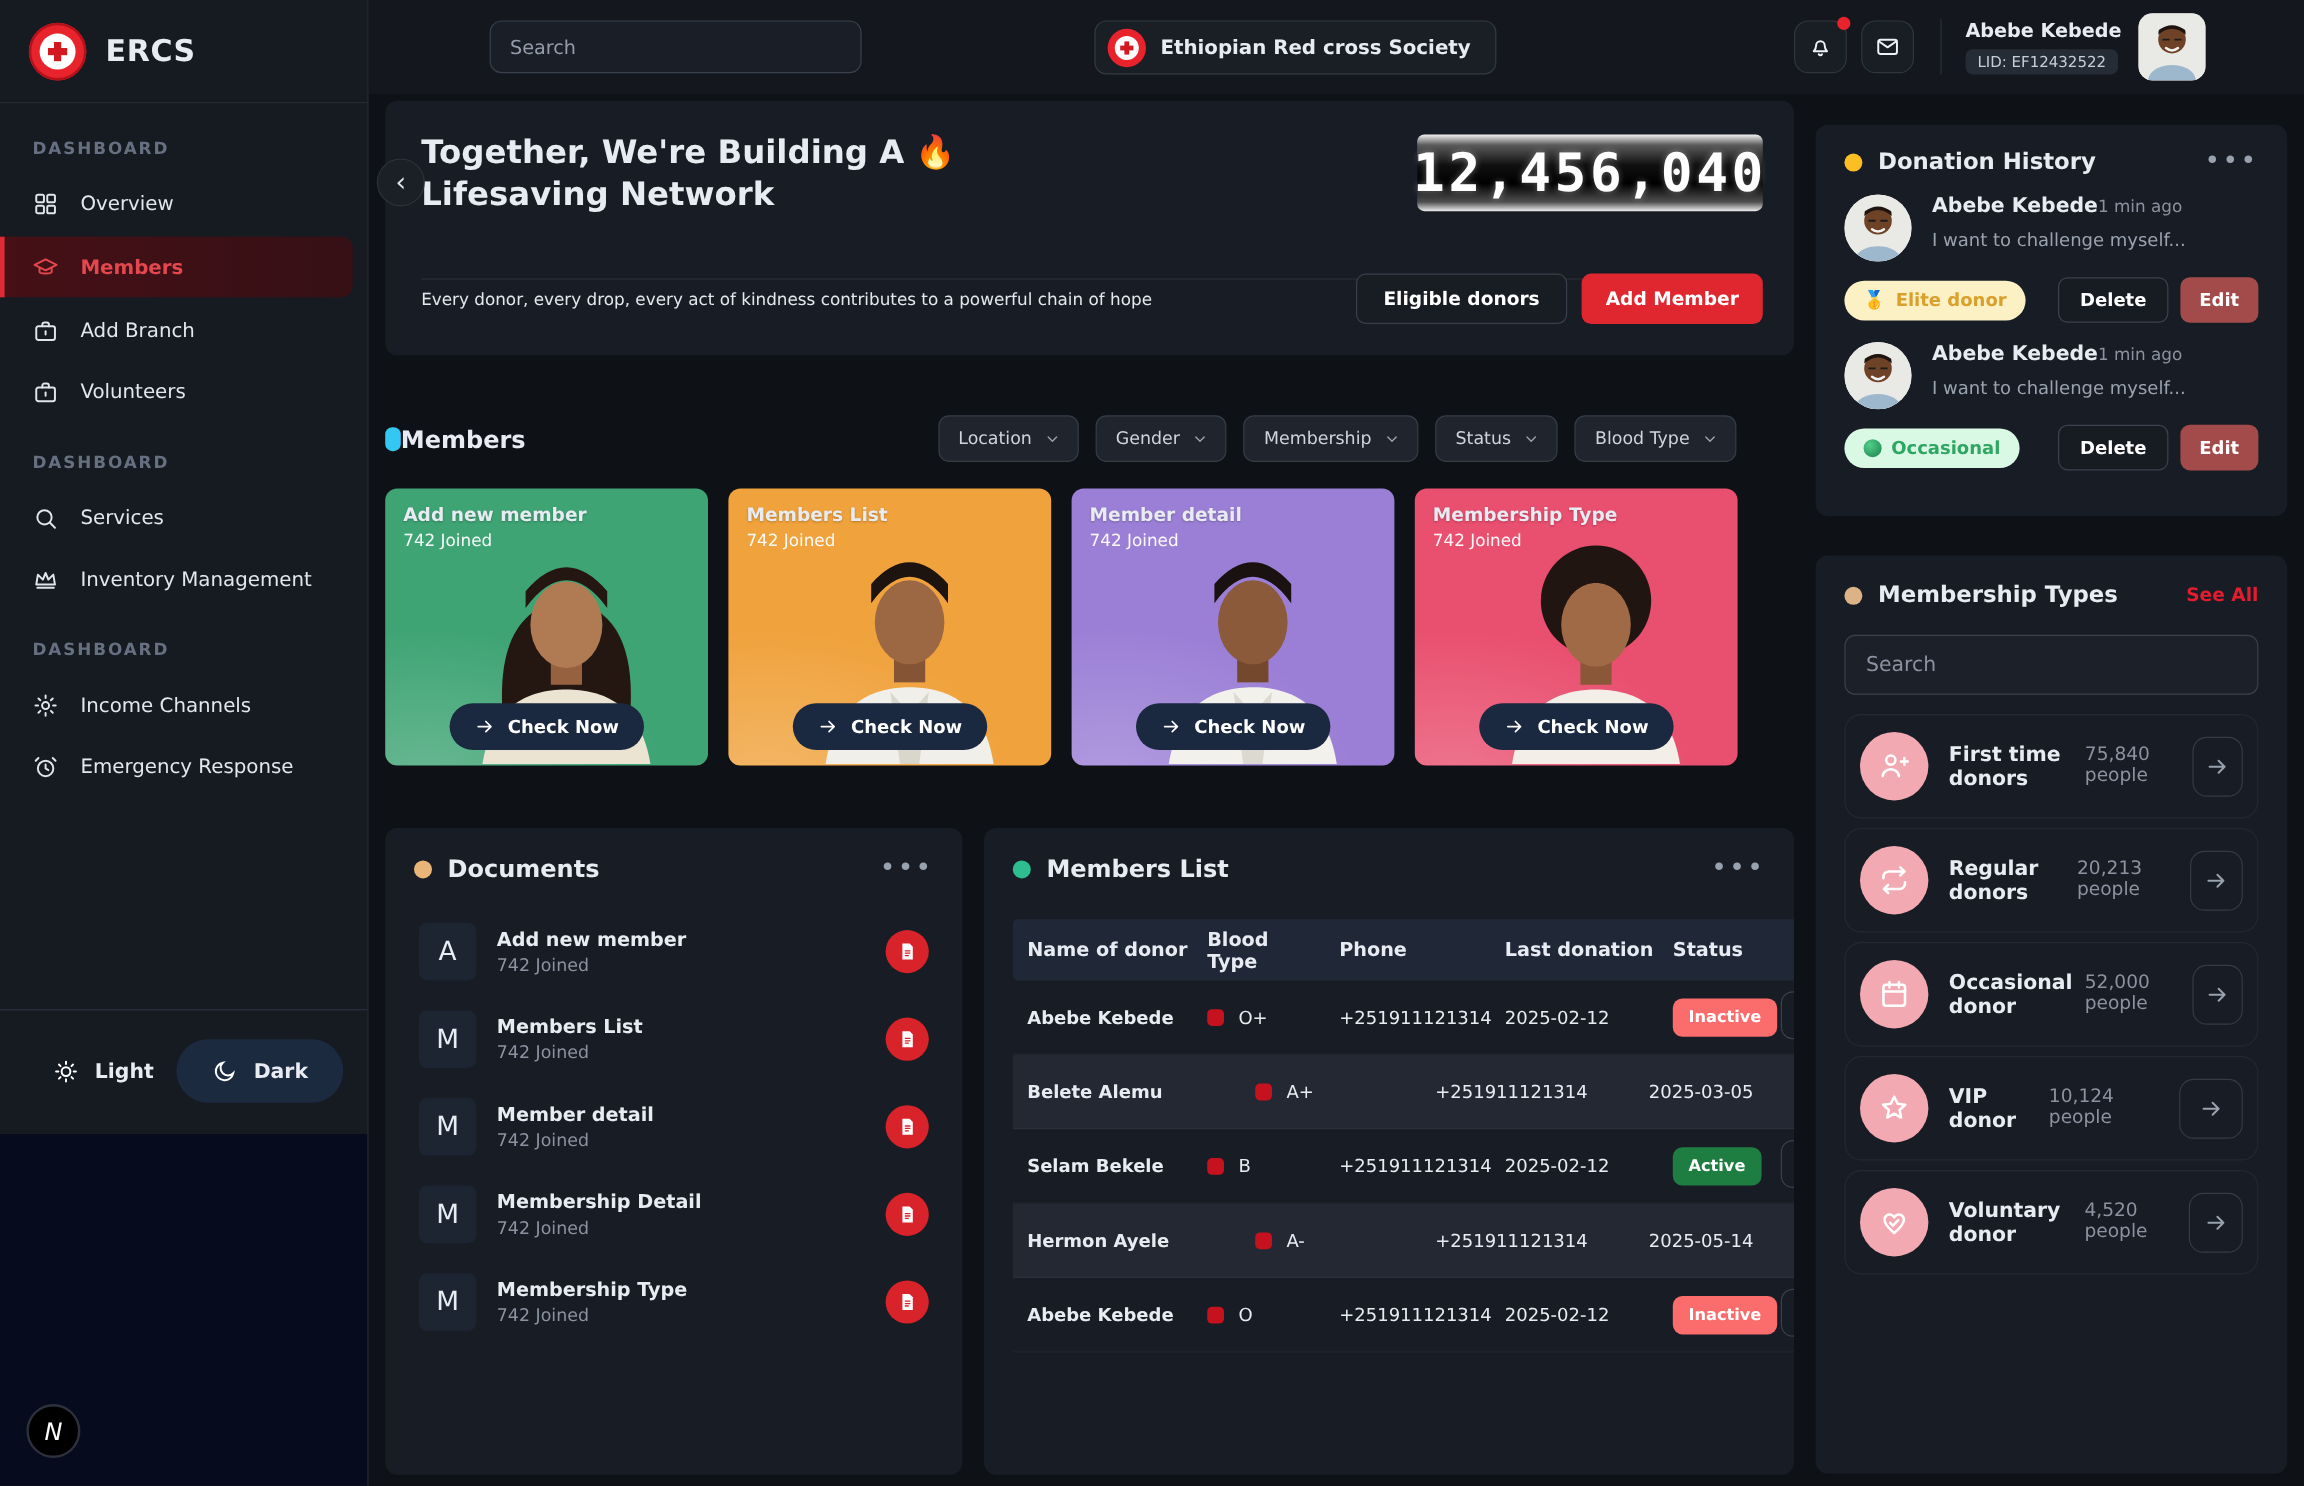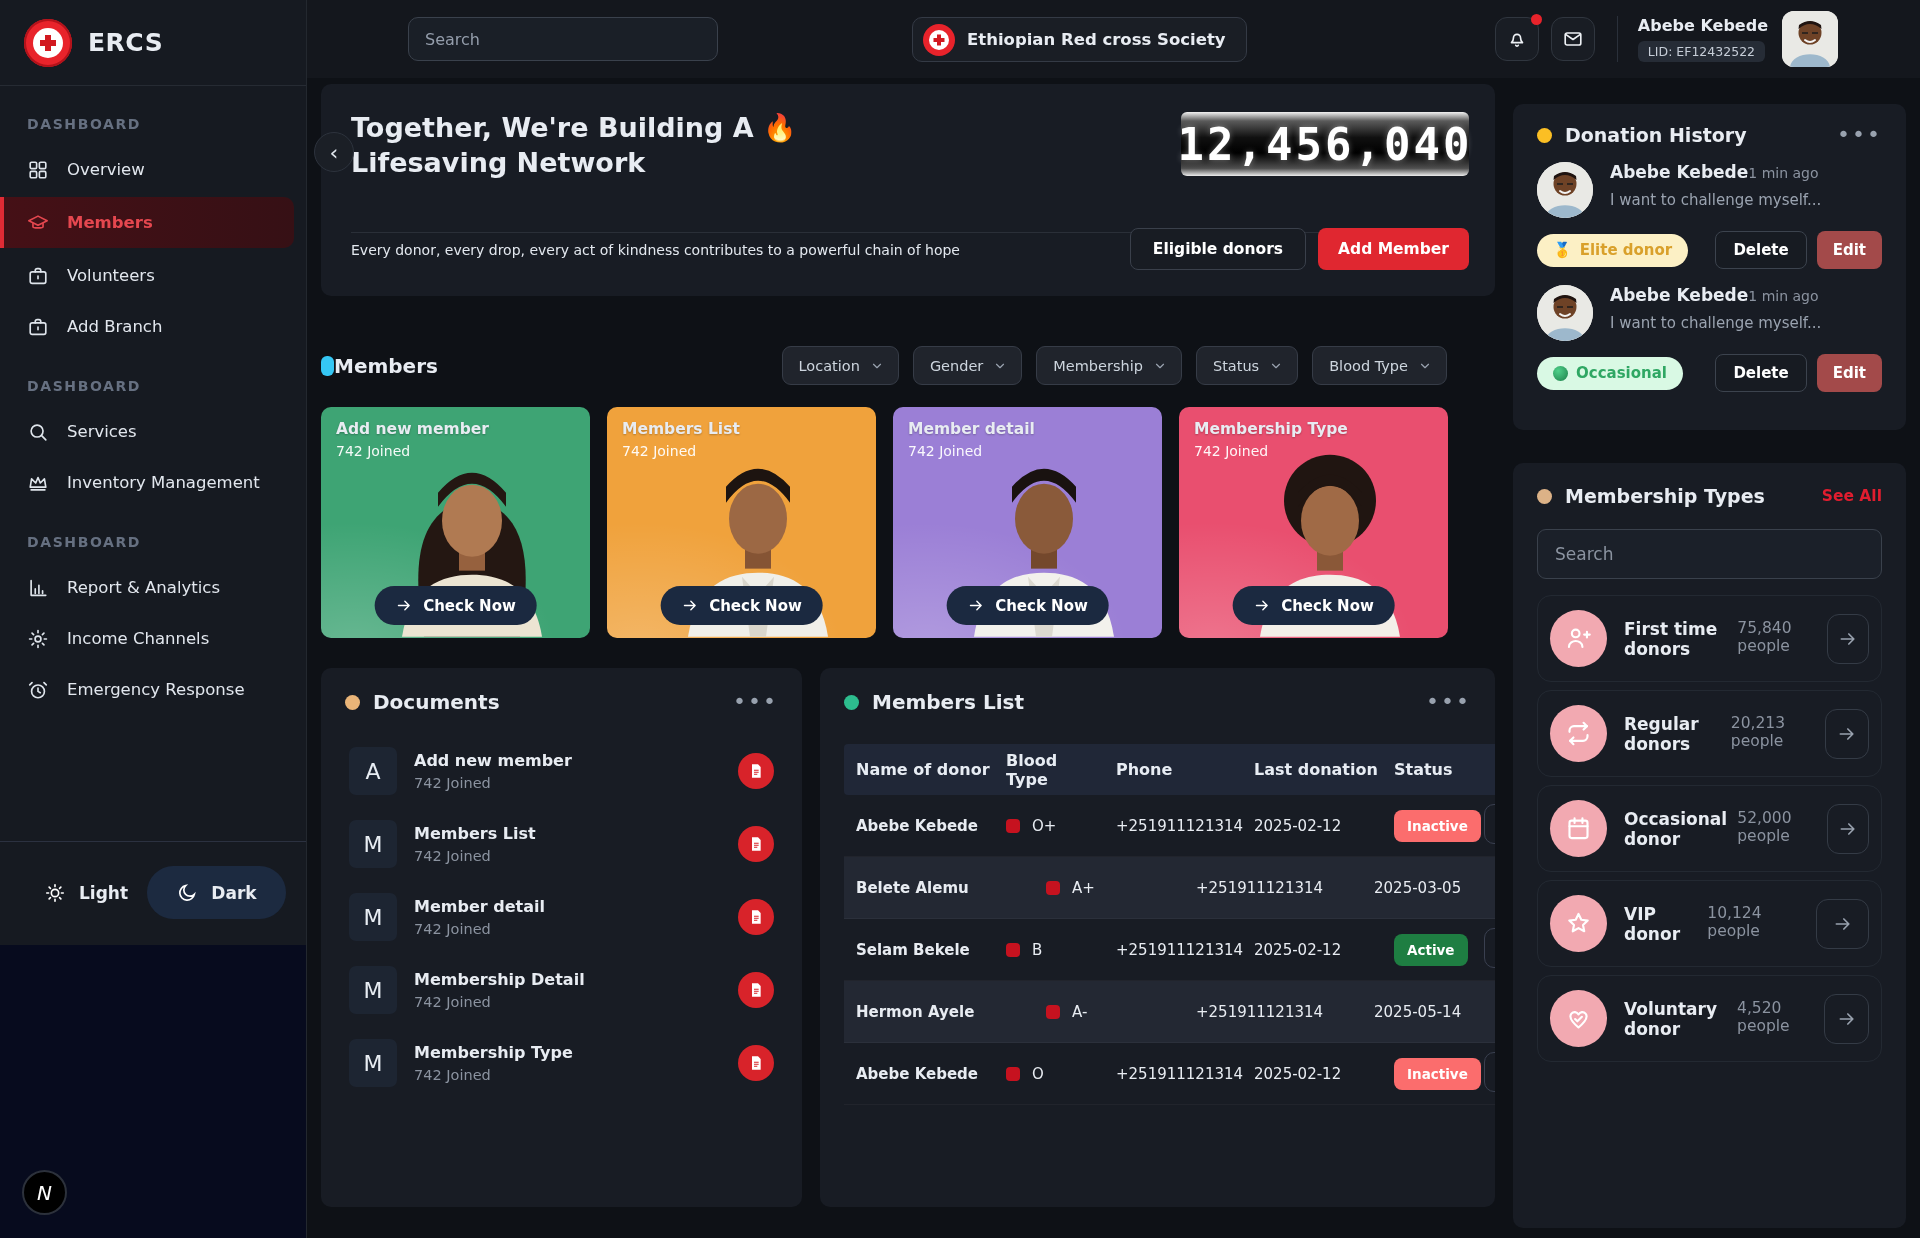--- a/index.html
+++ b/index.html
@@ -78,21 +78,21 @@
   .cards { margin-top:22px; display:flex; gap:17px; }
   .mcard { position:relative; width:269px; height:231px; border-radius:10px; overflow:hidden; cursor:pointer; background:var(--c); }
   .mcard::before { content:""; position:absolute; inset:0; background:radial-gradient(130% 95% at 12% 105%, rgba(255,255,255,.22), rgba(255,255,255,0) 58%); }
   .mcard svg.person { position:absolute; bottom:0; left:50%; transform:translateX(-42%); height:88%; }
   .mcard-title { position:absolute; left:15px; top:13px; font-size:15.5px; font-weight:bold; text-shadow:0 1px 2px rgba(0,0,0,.25); }
   .mcard-sub { position:absolute; left:15px; top:36px; font-size:14px; color:rgba(255,255,255,.95); }
   .check-btn { position:absolute; left:50%; transform:translateX(-50%); bottom:13px; height:39px; padding:0 21px; background:#1b2940; border-radius:22px; color:#fff; font-size:15px; font-weight:bold; display:flex; align-items:center; gap:11px; cursor:pointer; border:0; font-family:inherit; white-space:nowrap; }
   .check-btn svg { width:17px; height:17px; stroke:#fff; stroke-width:2; fill:none; stroke-linecap:round; stroke-linejoin:round; }
 
   
-  .bottom-row { margin-top:30px; display:flex; gap:18px; height:539px; }
+  .bottom-row { margin-top:52px; display:flex; gap:18px; height:539px; }
   .docs-panel { width:481px; padding:22px 24px; }
   .doc-list { margin-top:24px; }
   .doc-item { display:flex; align-items:center; gap:17px; padding:9px 4px; margin-bottom:7px; }
   .doc-tile { width:48px; height:48px; background:#1d2532; border-radius:7px; display:flex; align-items:center; justify-content:center; font-size:22px; color:#e8edf3; flex:0 0 auto; }
   .doc-info { display:flex; flex-direction:column; gap:5px; }
   .doc-title { font-size:16px; font-weight:bold; }
   .doc-sub { font-size:14.5px; color:#8b93a0; }
   .pdf-btn { margin-left:auto; width:36px; height:36px; border-radius:50%; background:#d8232a; display:flex; align-items:center; justify-content:center; cursor:pointer; flex:0 0 auto; }
 
   .list-panel { flex:1; padding:22px 24px; overflow:hidden; position:relative; }
@@ -171,55 +171,48 @@
           <path d="M6.5,12.5v3.5c0,1.8 11,1.8 11,0v-3.5"></path>
         </svg>
       <span>Members</span>
     </div>
     <div class="nav-item">
       <svg viewBox="0 0 24 24">
           <rect x="3.5" y="7.5" width="17" height="12.5" rx="2"></rect>
           <path d="M9,7.5V6c0-1.1.9-2 2-2h2c1.1,0 2,.9 2,2v1.5"></path>
           <path d="M12,12v3"></path>
         </svg>
-      <span>Volunteers</span>
+      <span>Add Branch</span>
     </div>
     <div class="nav-item">
       <svg viewBox="0 0 24 24">
           <rect x="3.5" y="7.5" width="17" height="12.5" rx="2"></rect>
           <path d="M9,7.5V6c0-1.1.9-2 2-2h2c1.1,0 2,.9 2,2v1.5"></path>
           <path d="M12,12v3"></path>
         </svg>
-      <span>Add Branch</span>
+      <span>Volunteers</span>
     </div>
 
     <div class="nav-label">DASHBOARD</div>
     <div class="nav-item">
       <svg viewBox="0 0 24 24">
           <circle cx="11" cy="11" r="6.5"></circle>
           <path d="M16,16l4.5,4.5"></path>
         </svg>
       <span>Services</span>
     </div>
     <div class="nav-item">
       <svg viewBox="0 0 24 24">
           <path d="M3.5,16.5l1.5-9 4.5,4.5 2.5-6 2.5,6 4.5-4.5 1.5,9z"></path>
           <path d="M4.5,19.5h15"></path>
         </svg>
       <span>Inventory Management</span>
     </div>
 
     <div class="nav-label">DASHBOARD</div>
-    <div class="nav-item">
-      <svg viewBox="0 0 24 24">
-          <path d="M4.5,4v16h16"></path>
-          <path d="M9,13v5M13,9v9M17,15v3"></path>
-        </svg>
-      <span>Report &amp; Analytics</span>
-    </div>
     <div class="nav-item">
       <svg viewBox="0 0 24 24">
           <circle cx="12" cy="12" r="3.2"></circle>
           <path d="M12,2.8v2.4M12,18.8v2.4M2.8,12h2.4M18.8,12h2.4M5.5,5.5l1.7,1.7M16.8,16.8l1.7,1.7M18.5,5.5l-1.7,1.7M7.2,16.8l-1.7,1.7"></path>
         </svg>
       <span>Income Channels</span>
     </div>
     <div class="nav-item">
       <svg viewBox="0 0 24 24">
           <circle cx="12" cy="13.5" r="7"></circle>

